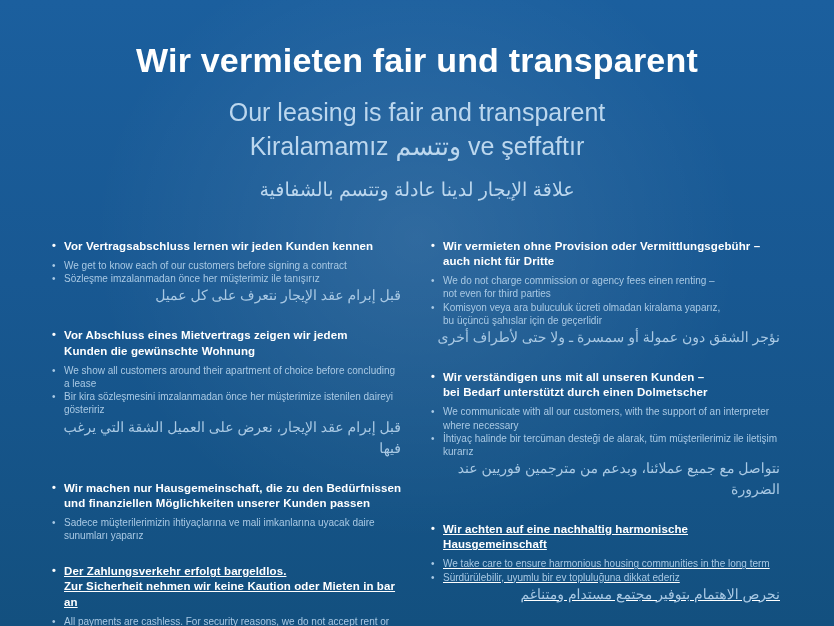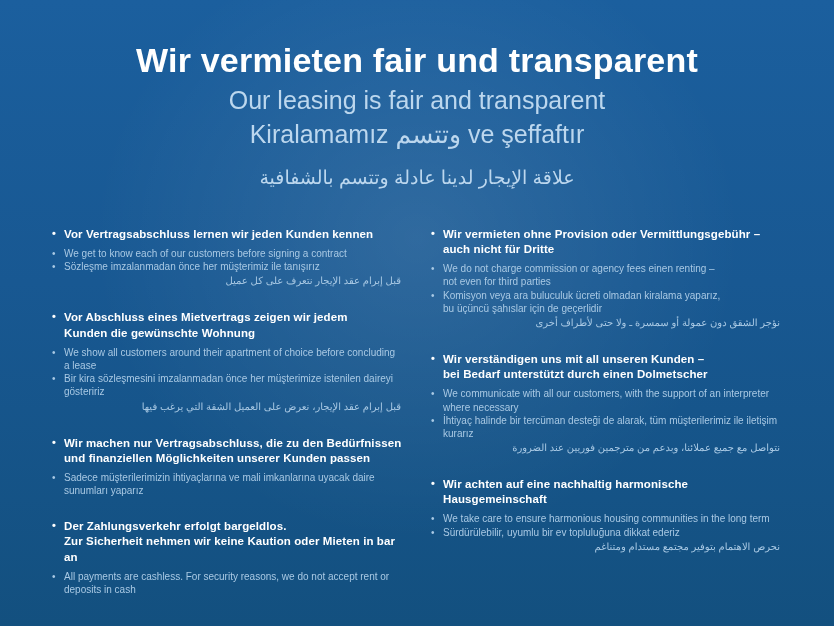--- a/index.html
+++ b/index.html
@@ -42,21 +42,21 @@
     letter-spacing: 0.2px;
     line-height: 1.1;
     color: #ffffff;
   }
   .headline-en,
   .headline-tr {
     font-size: 25px;
     font-weight: normal;
     color: #bcd7ee;
     line-height: 1.25;
-    margin-top: 6px;
+    margin-top: 18px;
   }
   .headline-tr {
     margin-top: 2px;
   }
   .headline-ar {
     font-size: 19px;
     color: #bcd7ee;
     margin-top: 16px;
     direction: rtl;
   }
@@ -68,20 +68,21 @@
     padding: 38px 52px 0 52px;
   }
   .col {
     width: 50%;
   }
   .block {
     margin-bottom: 22px;
   }
   .block:last-child {
     margin-bottom: 0;
+    text-decoration: underline;
   }
   .line {
     position: relative;
     padding-left: 12px;
     line-height: 1.32;
   }
   .line.bulleted::before {
     content: "\2022";
     position: absolute;
     left: 0;
@@ -108,21 +109,21 @@
     color: #a9c9e4;
     font-weight: normal;
   }
   .sub.cont {
     padding-left: 12px;
   }
   .spacer-sm {
     height: 5px;
   }
   .ar {
-    font-size: 10px;
+    font-size: 14px;
     color: #a9c9e4;
     direction: rtl;
     text-align: right;
     padding-right: 2px;
     padding-left: 0;
     line-height: 1.5;
   }
 </style>
 </head>
 <body>
@@ -152,21 +153,21 @@
         <div class="block">
           <div class="line de bulleted">Vor Abschluss eines Mietvertrags zeigen wir jedem</div>
           <div class="line de cont">Kunden die gewünschte Wohnung</div>
           <div class="spacer-sm"></div>
           <div class="line sub bulleted">We show all customers around their apartment of choice before concluding a lease</div>
           <div class="line sub bulleted">Bir kira sözleşmesini imzalanmadan önce her müşterimize istenilen daireyi gösteririz</div>
           <div class="line sub ar">قبل إبرام عقد الإيجار، نعرض على العميل الشقة التي يرغب فيها</div>
         </div>
 
         <div class="block">
-          <div class="line de bulleted">Wir machen nur Vertragsabschluss, die zu den Bedürfnissen</div>
+          <div class="line de bulleted">Wir machen nur Hausgemeinschaft, die zu den Bedürfnissen</div>
           <div class="line de cont">und finanziellen Möglichkeiten unserer Kunden passen</div>
           <div class="spacer-sm"></div>
           <div class="line sub bulleted">Sadece müşterilerimizin ihtiyaçlarına ve mali imkanlarına uyacak daire sunumları yaparız</div>
         </div>
 
         <div class="block">
           <div class="line de bulleted">Der Zahlungsverkehr erfolgt bargeldlos.</div>
           <div class="line de cont">Zur Sicherheit nehmen wir keine Kaution oder Mieten in bar an</div>
           <div class="spacer-sm"></div>
           <div class="line sub bulleted">All payments are cashless. For security reasons, we do not accept rent or deposits in cash</div>

